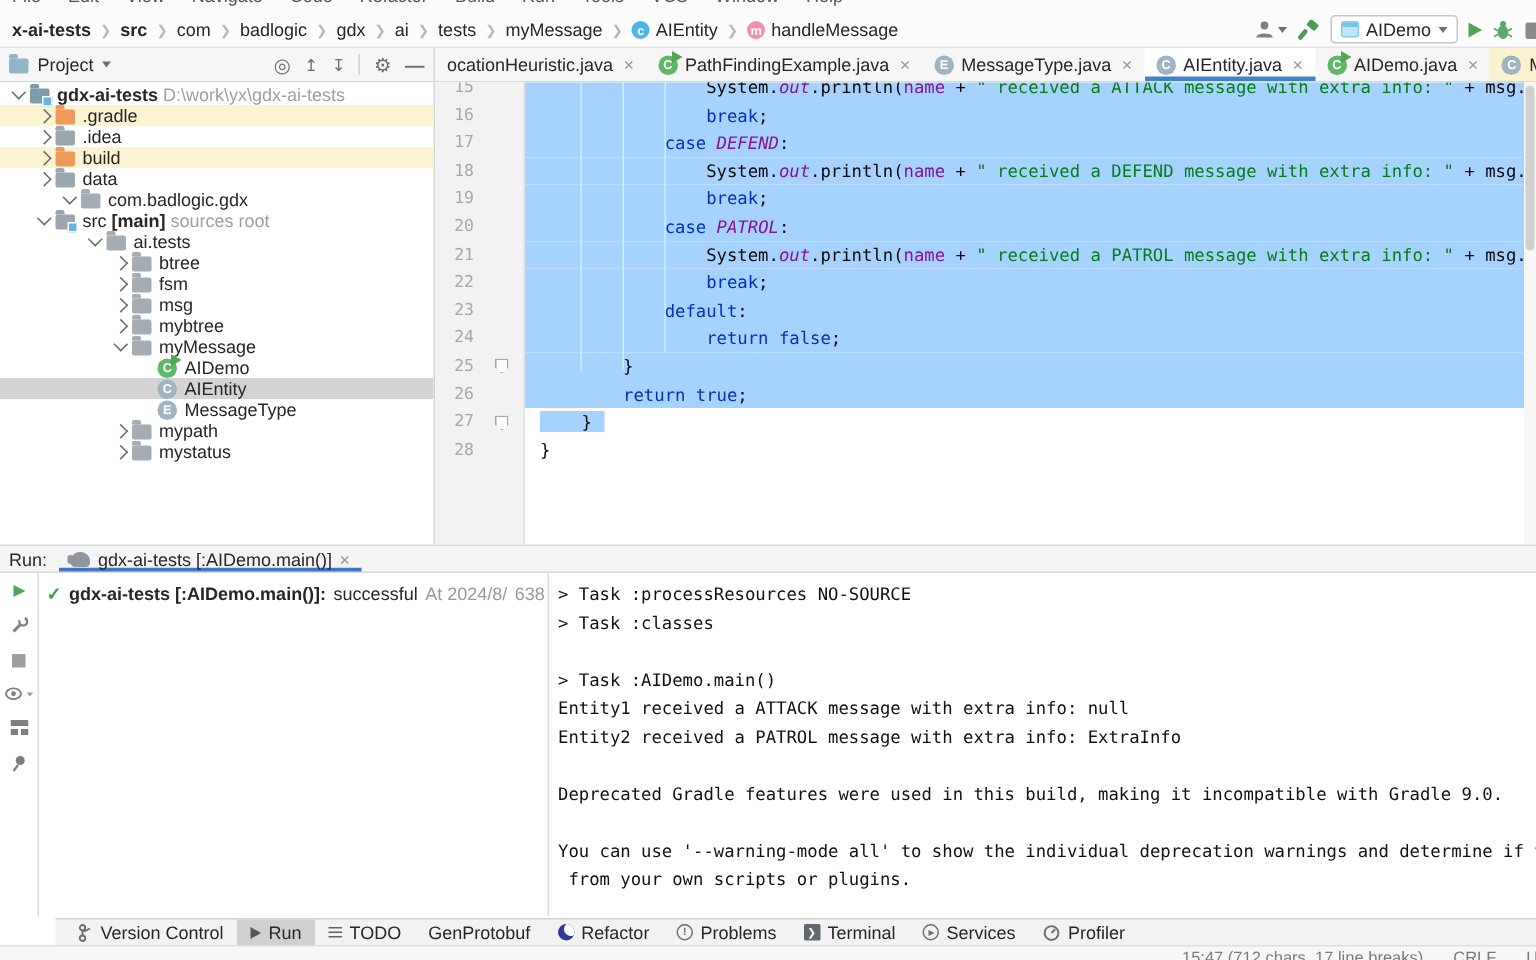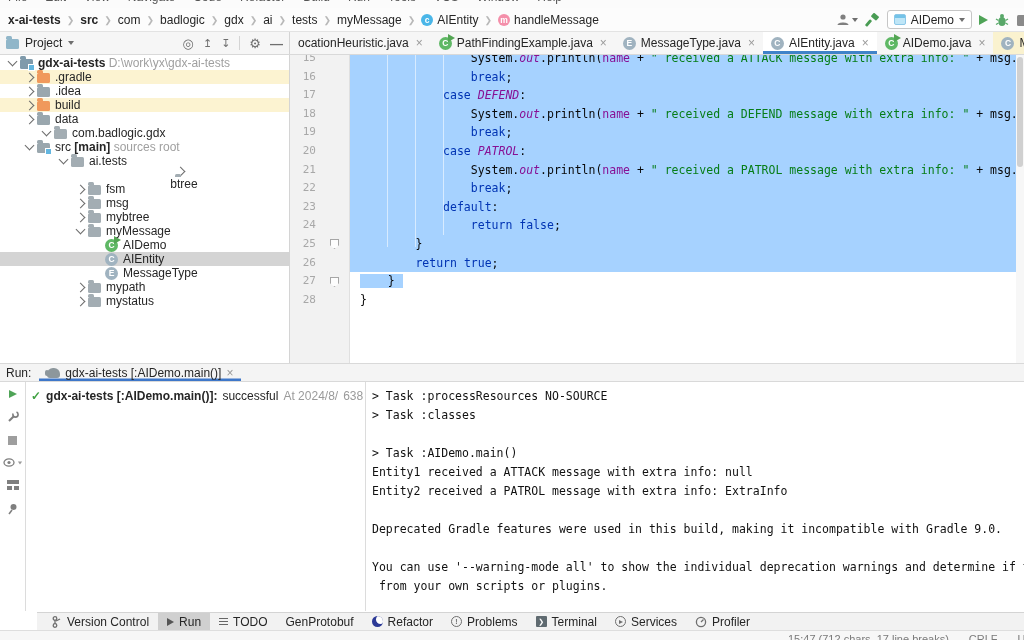--- a/index.html
+++ b/index.html
@@ -306,21 +306,21 @@
         <span class="folder f-gray f-badge"></span>
         <span class="lbl"><span>src </span><span class="b">[main]</span><span class="gray"> sources root</span></span>
       </div>
       <div class="trow" style="padding-left: 57px;">
         <span class="chevslot">
           <span class="chev open"></span>
         </span>
         <span class="folder f-gray" style="background: rgb(163, 173, 179);"></span>
         <span class="lbl"><span>ai.tests</span></span>
       </div>
-      <div class="trow" style="padding-left: 74px; flex-direction: column;">
+      <div class="trow" style="padding-left: 74px;">
         <span class="chevslot">
           <span class="chev closed"></span>
         </span>
         <span class="folder f-gray" style="background: rgb(163, 173, 179);"></span>
         <span class="lbl"><span>btree</span></span>
       </div>
       <div class="trow" style="padding-left: 74px;">
         <span class="chevslot">
           <span class="chev closed"></span>
         </span>

